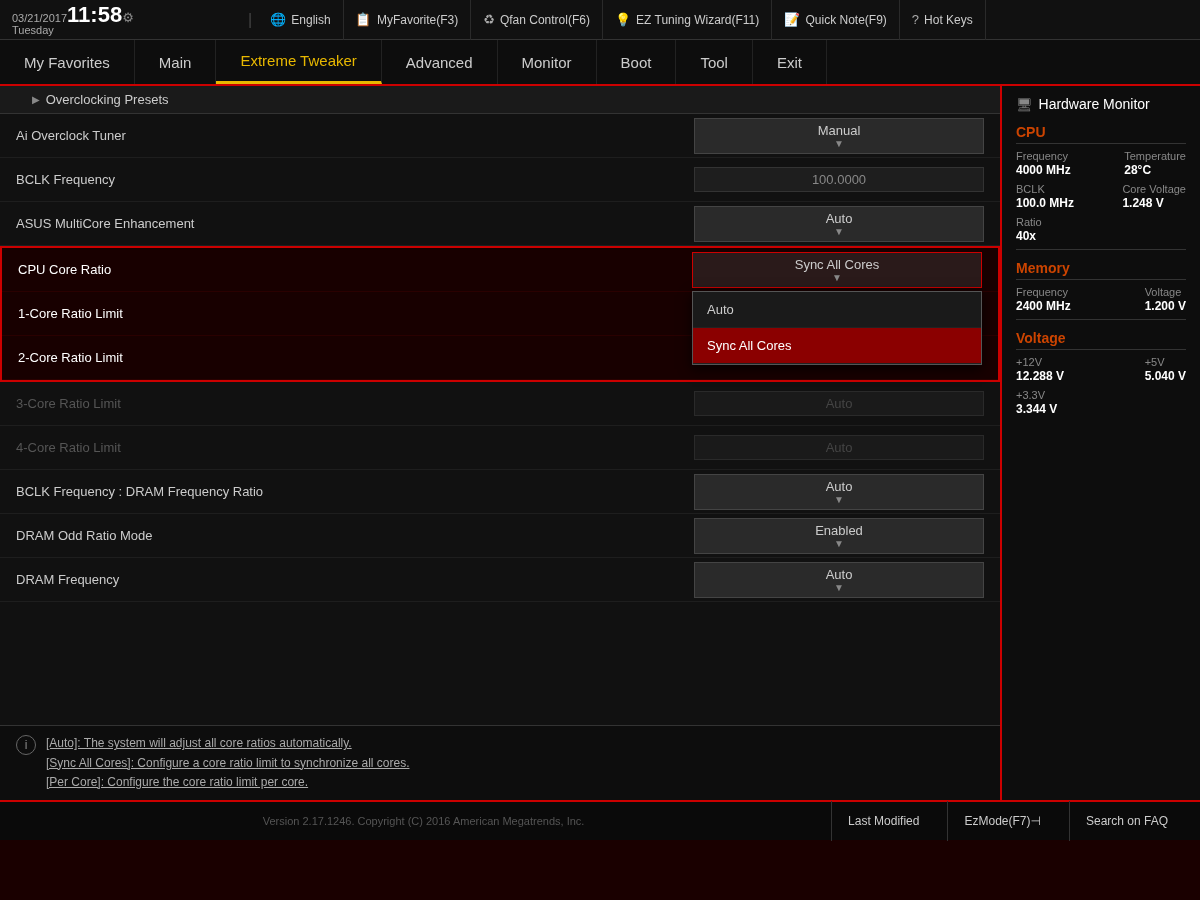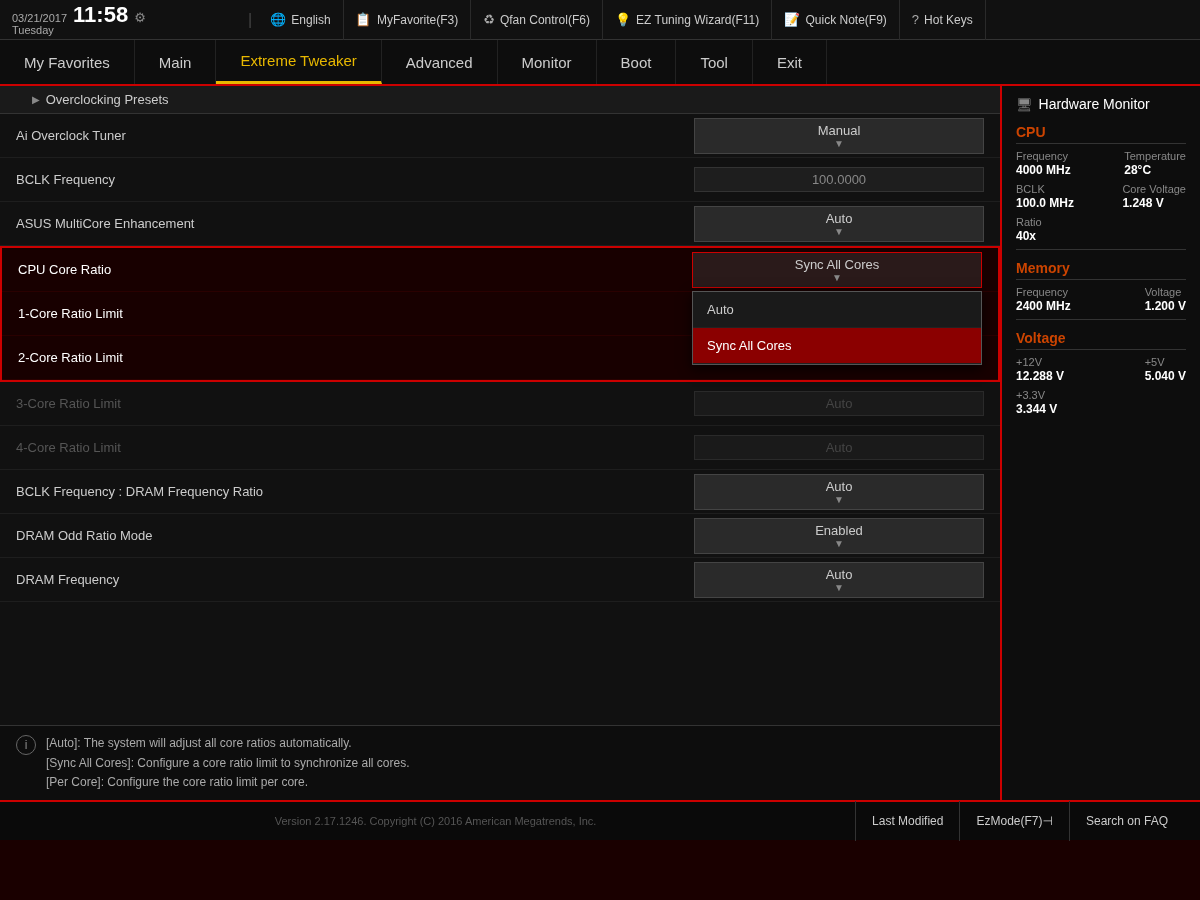--- a/index.html
+++ b/index.html
@@ -18,21 +18,20 @@
       background: #111;
       height: 40px;
       display: flex;
       align-items: center;
       padding: 0 12px;
       border-bottom: 1px solid #333;
     }
     .top-datetime {
       display: flex;
       align-items: baseline;
-      gap: 6px;
       min-width: 230px;
     }
     .top-date { color: #aaa; font-size: 11px; display: flex; flex-direction: column; }
     .top-time { color: #fff; font-size: 22px; font-weight: bold; line-height: 1; }
     .top-gear { color: #888; font-size: 13px; }
     .top-divider { color: #444; margin: 0 6px; }
     .top-tools { display: flex; align-items: center; gap: 0; }
     .top-tool-item {
       color: #ccc;
       font-size: 12px;
@@ -237,36 +236,36 @@
       border: 1px solid #666;
       border-radius: 50%;
       width: 20px;
       height: 20px;
       display: flex;
       align-items: center;
       justify-content: center;
       font-size: 12px;
       flex-shrink: 0;
     }
-    .info-text { color: #aaa; font-size: 12px; line-height: 1.6; }
+    .info-text { color: #aaa; font-size: 12px; line-height: 1.6; text-decoration: underline; }
 
     
     .footer {
       background: #0a0a0a;
       border-top: 2px solid #cc0000;
       height: 40px;
       display: flex;
       align-items: center;
       justify-content: space-between;
       padding: 0 16px;
     }
     .footer-right {
       display: flex;
       align-items: center;
-      gap: 0;
+      gap: 12px;
     }
     .footer-btn {
       color: #ccc;
       font-size: 12px;
       padding: 0 16px;
       height: 40px;
       display: flex;
       align-items: center;
       gap: 5px;
       border-left: 1px solid #333;

